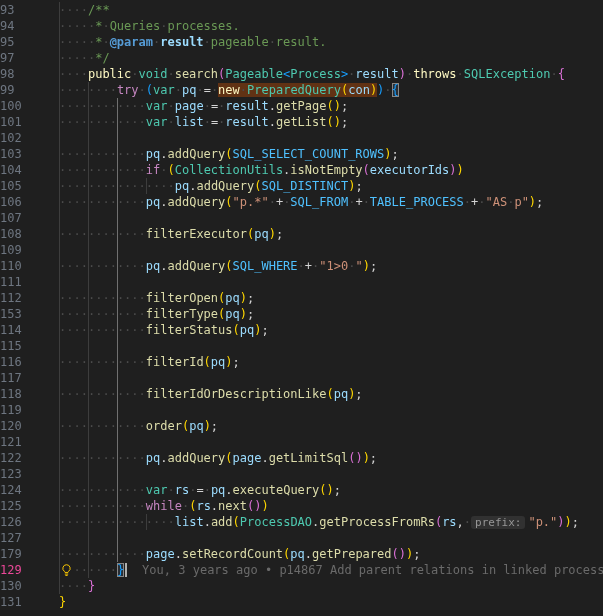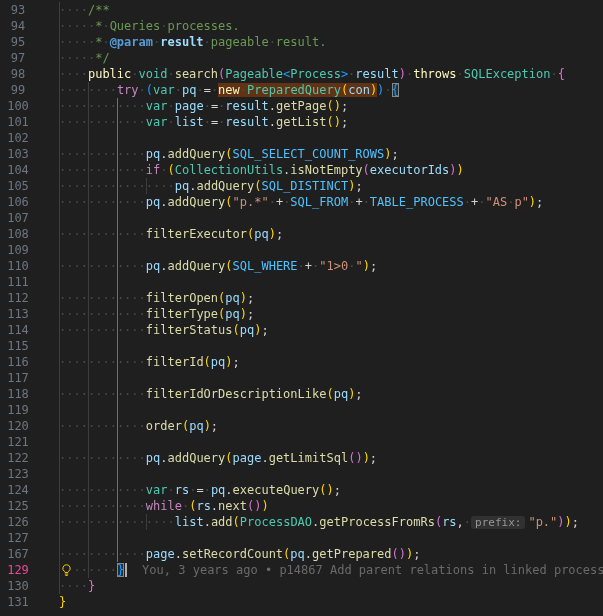--- a/index.html
+++ b/index.html
@@ -10,21 +10,21 @@
     background:#1f1f1f;
     font-family:"DejaVu Sans Mono","Liberation Mono",monospace;
     font-size:12px;
     padding-top:2px;
     box-sizing:border-box;
     cursor:text;
   }
   .row{display:flex;height:16px;line-height:16px;}
   .ln{
     flex:none;width:59px;box-sizing:border-box;
-    padding-right:23px;text-align:center;
+    padding-right:23px;text-align:left;
     color:#6e7681;user-select:none;cursor:default;
   }
   .ln.cur{color:#ec4899;}
   .code{position:relative;flex:1;white-space:pre;color:#d4d4d4;}
   .guide{position:absolute;top:0;bottom:0;width:1px;background:#3d3d3d;}
   .guide.act{background:#707070;}
   .tk{position:relative;z-index:1;}
   .ws{color:#4b4b4b;}
   .tk-com{color:#6A9955;}
   .tk-doc{color:#569CD6;font-weight:bold;}
@@ -127,21 +127,21 @@
     </div>
     <div class="row">
       <div class="ln">111</div>
       <div class="code"><span class="guide" style="left: 0ch;"></span><span class="guide" style="left: 4ch;"></span><span class="guide act" style="left: 8ch;"></span></div>
     </div>
     <div class="row">
       <div class="ln">112</div>
       <div class="code"><span class="guide" style="left: 0ch;"></span><span class="guide" style="left: 4ch;"></span><span class="guide act" style="left: 8ch;"></span><span class="tk tk-pun"><span class="ws">·</span><span class="ws">·</span><span class="ws">·</span><span class="ws">·</span><span class="ws">·</span><span class="ws">·</span><span class="ws">·</span><span class="ws">·</span><span class="ws">·</span><span class="ws">·</span><span class="ws">·</span><span class="ws">·</span></span><span class="tk tk-fn">filterOpen</span><span class="tk tk-b1">(</span><span class="tk tk-var">pq</span><span class="tk tk-b1">)</span><span class="tk tk-pun">;</span></div>
     </div>
     <div class="row">
-      <div class="ln">113</div>
+      <div class="ln">153</div>
       <div class="code"><span class="guide" style="left: 0ch;"></span><span class="guide" style="left: 4ch;"></span><span class="guide act" style="left: 8ch;"></span><span class="tk tk-pun"><span class="ws">·</span><span class="ws">·</span><span class="ws">·</span><span class="ws">·</span><span class="ws">·</span><span class="ws">·</span><span class="ws">·</span><span class="ws">·</span><span class="ws">·</span><span class="ws">·</span><span class="ws">·</span><span class="ws">·</span></span><span class="tk tk-fn">filterType</span><span class="tk tk-b1">(</span><span class="tk tk-var">pq</span><span class="tk tk-b1">)</span><span class="tk tk-pun">;</span></div>
     </div>
     <div class="row">
       <div class="ln">114</div>
       <div class="code"><span class="guide" style="left: 0ch;"></span><span class="guide" style="left: 4ch;"></span><span class="guide act" style="left: 8ch;"></span><span class="tk tk-pun"><span class="ws">·</span><span class="ws">·</span><span class="ws">·</span><span class="ws">·</span><span class="ws">·</span><span class="ws">·</span><span class="ws">·</span><span class="ws">·</span><span class="ws">·</span><span class="ws">·</span><span class="ws">·</span><span class="ws">·</span></span><span class="tk tk-fn">filterStatus</span><span class="tk tk-b1">(</span><span class="tk tk-var">pq</span><span class="tk tk-b1">)</span><span class="tk tk-pun">;</span></div>
     </div>
     <div class="row">
       <div class="ln">115</div>
       <div class="code"><span class="guide" style="left: 0ch;"></span><span class="guide" style="left: 4ch;"></span><span class="guide act" style="left: 8ch;"></span></div>
     </div>
@@ -187,21 +187,21 @@
     </div>
     <div class="row">
       <div class="ln">126</div>
       <div class="code"><span class="guide" style="left: 0ch;"></span><span class="guide" style="left: 4ch;"></span><span class="guide act" style="left: 8ch;"></span><span class="guide" style="left: 12ch;"></span><span class="tk tk-pun"><span class="ws">·</span><span class="ws">·</span><span class="ws">·</span><span class="ws">·</span><span class="ws">·</span><span class="ws">·</span><span class="ws">·</span><span class="ws">·</span><span class="ws">·</span><span class="ws">·</span><span class="ws">·</span><span class="ws">·</span><span class="ws">·</span><span class="ws">·</span><span class="ws">·</span><span class="ws">·</span></span><span class="tk tk-var">list</span><span class="tk tk-pun">.</span><span class="tk tk-fn">add</span><span class="tk tk-b1">(</span><span class="tk tk-typ">ProcessDAO</span><span class="tk tk-pun">.</span><span class="tk tk-fn">getProcessFromRs</span><span class="tk tk-b2">(</span><span class="tk tk-var">rs</span><span class="tk tk-pun">,</span><span class="tk tk-pun"><span class="ws">·</span></span><span class="tk tk-hint">prefix:</span><span class="tk tk-str">"p."</span><span class="tk tk-b2">)</span><span class="tk tk-b1">)</span><span class="tk tk-pun">;</span></div>
     </div>
     <div class="row">
       <div class="ln">127</div>
       <div class="code"><span class="guide" style="left: 0ch;"></span><span class="guide" style="left: 4ch;"></span><span class="guide act" style="left: 8ch;"></span></div>
     </div>
     <div class="row">
-      <div class="ln">167</div>
+      <div class="ln">179</div>
       <div class="code"><span class="guide" style="left: 0ch;"></span><span class="guide" style="left: 4ch;"></span><span class="guide act" style="left: 8ch;"></span><span class="tk tk-pun"><span class="ws">·</span><span class="ws">·</span><span class="ws">·</span><span class="ws">·</span><span class="ws">·</span><span class="ws">·</span><span class="ws">·</span><span class="ws">·</span><span class="ws">·</span><span class="ws">·</span><span class="ws">·</span><span class="ws">·</span></span><span class="tk tk-var">page</span><span class="tk tk-pun">.</span><span class="tk tk-fn">setRecordCount</span><span class="tk tk-b1">(</span><span class="tk tk-var">pq</span><span class="tk tk-pun">.</span><span class="tk tk-fn">getPrepared</span><span class="tk tk-b2">(</span><span class="tk tk-b2">)</span><span class="tk tk-b1">)</span><span class="tk tk-pun">;</span></div>
     </div>
     <div class="row">
       <div class="ln cur">129</div>
       <div class="code"><span class="guide" style="left: 0ch;"></span><span class="guide" style="left: 4ch;"></span><span class="bulb"><svg width="13" height="14" viewBox="0 0 16 16" fill="none">
             <path d="M8 1.5a4.5 4.5 0 0 1 2.7 8.1c-.5.4-.9 1-.9 1.4H6.2c0-.4-.4-1-.9-1.4A4.5 4.5 0 0 1 8 1.5z" stroke="#FFCC00" stroke-width="1.2"></path>
             <path d="M6.4 13h3.2M7.1 14.7h1.8" stroke="#FFCC00" stroke-width="1.2" stroke-linecap="round"></path>
           </svg></span><span class="tk tk-pun"><span class="ws">·</span><span class="ws">·</span><span class="ws">·</span><span class="ws">·</span><span class="ws">·</span><span class="ws">·</span><span class="ws">·</span><span class="ws">·</span></span><span class="tk tk-b3 box">}</span><span class="caret" style="left: calc(9ch + 1px);"></span><span class="blame">You, 3 years ago • p14867 Add parent relations in linked processes.</span></div>
     </div>
     <div class="row">

